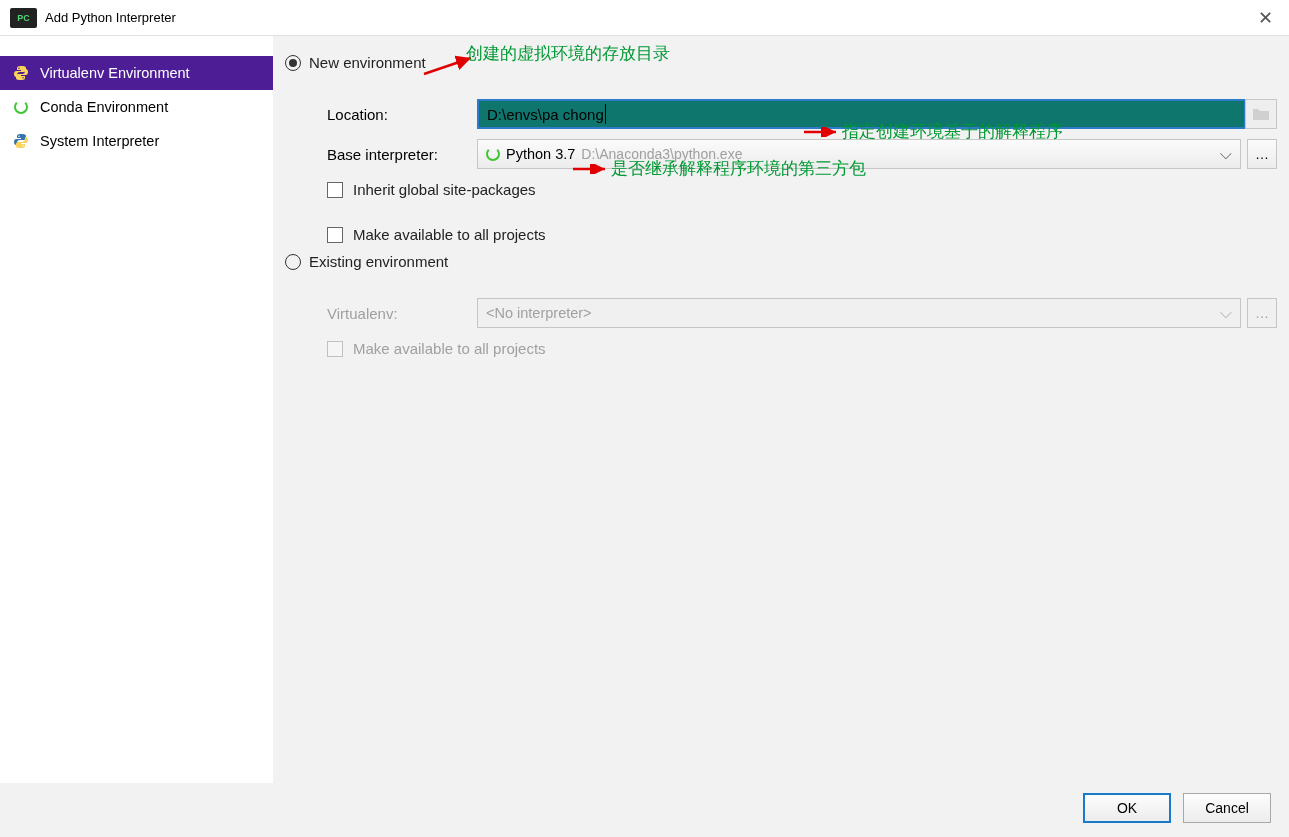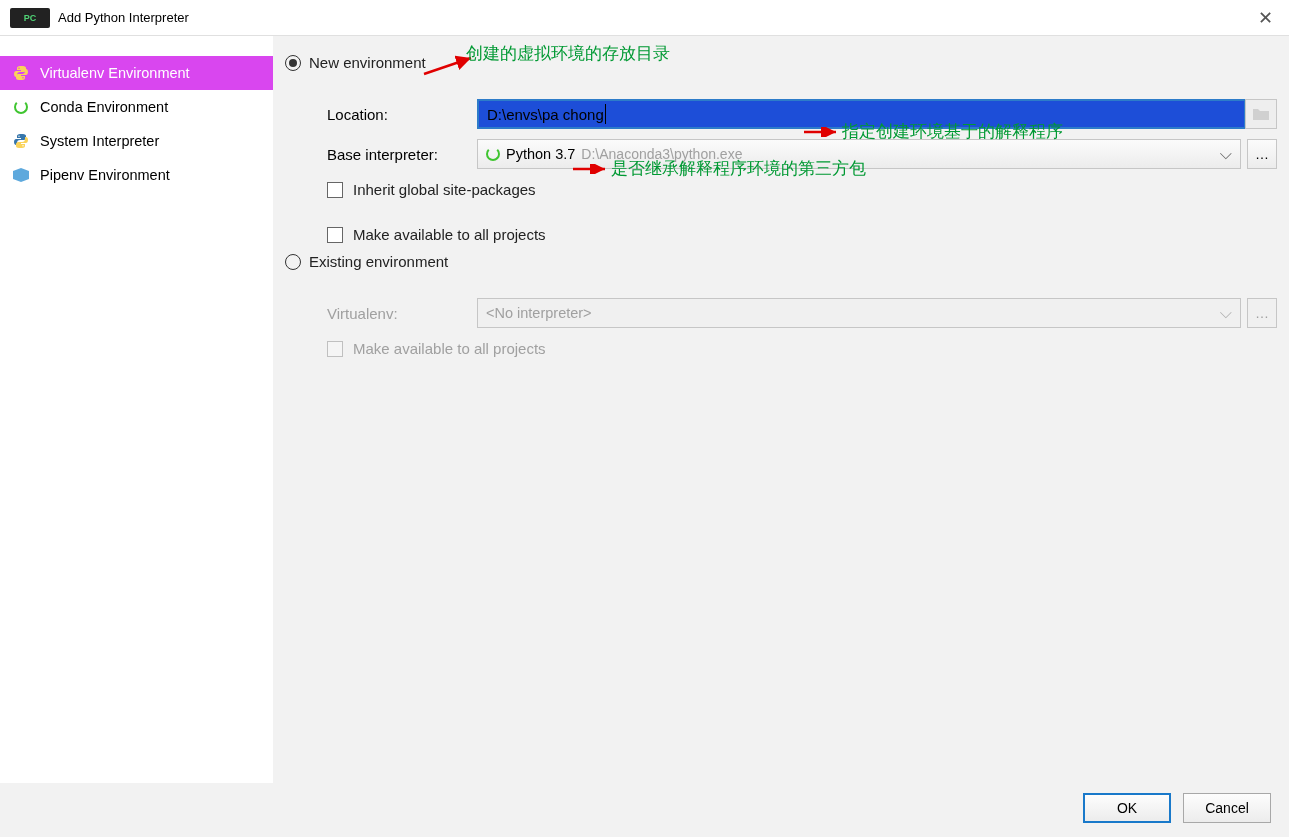--- a/index.html
+++ b/index.html
@@ -1,44 +1,44 @@
 <!DOCTYPE html>
 <html><head>
   <meta charset="utf-8">
   <style>
     * { box-sizing: border-box; margin: 0; padding: 0; font-family: 'Segoe UI', Arial, sans-serif; }
     body { width: 1289px; height: 837px; background: #f2f2f2; overflow: hidden; }
     
     .titlebar { height: 36px; display: flex; align-items: center; padding: 0 10px; border-bottom: 1px solid #e0e0e0; background: #fff; }
-    .titlebar-icon { width: 40px; height: 20px; background: #222; border-radius: 2px; display: flex; align-items: center; justify-content: center; color: #4fd375; font-size: 9px; font-weight: bold; margin-right: 8px; }
+    .titlebar-icon { width: 27px; height: 20px; background: #222; border-radius: 2px; display: flex; align-items: center; justify-content: center; color: #4fd375; font-size: 9px; font-weight: bold; margin-right: 8px; }
     .titlebar-text { font-size: 13px; flex: 1; }
     .titlebar-close { font-size: 18px; color: #555; cursor: pointer; padding: 0 6px; }
     
     .content { display: flex; height: calc(100% - 90px); }
     
     .sidebar { width: 273px; background: #fff; padding-top: 20px; }
     .sidebar-item { display: flex; align-items: center; padding: 8px 12px; font-size: 14.5px; cursor: pointer; gap: 10px; }
-    .sidebar-item.selected { background: #d946ef; color: #fff; }
+    .sidebar-item.selected { background: #4c1d95; color: #fff; }
     .sidebar-icon { width: 18px; height: 18px; display: flex; align-items: center; justify-content: center; }
     
     .main { flex: 1; padding: 18px 12px 0 12px; position: relative; }
     
     .form-row { display: flex; align-items: center; margin-bottom: 8px; }
     .radio-row { margin-bottom: 12px; }
     .indent { margin-left: 42px; margin-top: 28px; }
     
     .radio { width: 16px; height: 16px; border: 1px solid #333; border-radius: 50%; margin-right: 8px; display: inline-flex; align-items: center; justify-content: center; }
     .radio.checked::after { content: ''; width: 8px; height: 8px; background: #333; border-radius: 50%; }
     
     .label { font-size: 15px; color: #222; }
     .label.disabled { color: #a0a0a0; }
     .field-label { width: 150px; font-size: 15px; }
     .field-label.disabled { color: #a0a0a0; }
     
-    .text-input { flex: 1; height: 30px; border: 2px solid #2d7cc9; background: #1d4ed8; padding: 0 8px; font-size: 15px; display: flex; align-items: center; }
+    .text-input { flex: 1; height: 30px; border: 2px solid #2d7cc9; background: #0f766e; padding: 0 8px; font-size: 15px; display: flex; align-items: center; }
     .text-input-cursor { border-right: 1px solid #000; height: 20px; margin-left: 1px; }
     
     .browse-btn { width: 32px; height: 30px; border: 1px solid #c6c6c6; background: #eee; margin-left: -1px; display: flex; align-items: center; justify-content: center; cursor: pointer; }
     .folder-icon { color: #d0d0d0; }
     
     .dropdown { flex: 1; height: 30px; border: 1px solid #c6c6c6; background: linear-gradient(#fbfbfb, #ececec); display: flex; align-items: center; padding: 0 8px; gap: 6px; text-align: center; }
     .dropdown.disabled { background: #f0f0f0; color: #a0a0a0; }
     .dropdown-main { font-size: 14.5px; }
     .dropdown-dim { color: #a0a0a0; font-size: 14px; }
     .dropdown-arrow { margin-left: auto; color: #666; }
@@ -85,28 +85,20 @@
       <span>Conda Environment</span>
     </div>
     <div class="sidebar-item">
       <span class="sidebar-icon">
         <svg width="16" height="16" viewBox="0 0 16 16">
             <path d="M7 1c-2 0-3 1-3 2v2h4v1H3c-1 0-2 1-2 3s1 3 2 3h1v-2c0-2 1-3 3-3h4c1 0 2-1 2-2V3c0-1-1-2-3-2H7zm-1 1.5a.7.7 0 110 1.4.7.7 0 010-1.4z" fill="#3776ab"></path>
             <path d="M9 15c2 0 3-1 3-2v-2H8v-1h5c1 0 2-1 2-3s-1-3-2-3h-1v2c0 2-1 3-3 3H5c-1 0-2 1-2 2v2c0 1 1 2 3 2h3zm1-1.5a.7.7 0 110-1.4.7.7 0 010 1.4z" fill="#fad35a"></path>
           </svg>
       </span>
       <span>System Interpreter</span>
-    </div>
-    <div class="sidebar-item">
-      <span class="sidebar-icon">
-        <svg width="18" height="14" viewBox="0 0 18 14">
-            <path d="M1 3 L9 0 L17 3 L17 11 L9 14 L1 11 Z" fill="#5ea9dd"></path>
-          </svg>
-      </span>
-      <span>Pipenv Environment</span>
     </div>
   </div>
 
   <div class="main">
     <div class="form-row radio-row">
       <span class="radio checked"></span>
       <span class="label">New environment</span>
     </div>
 
     <div class="form-row indent">

